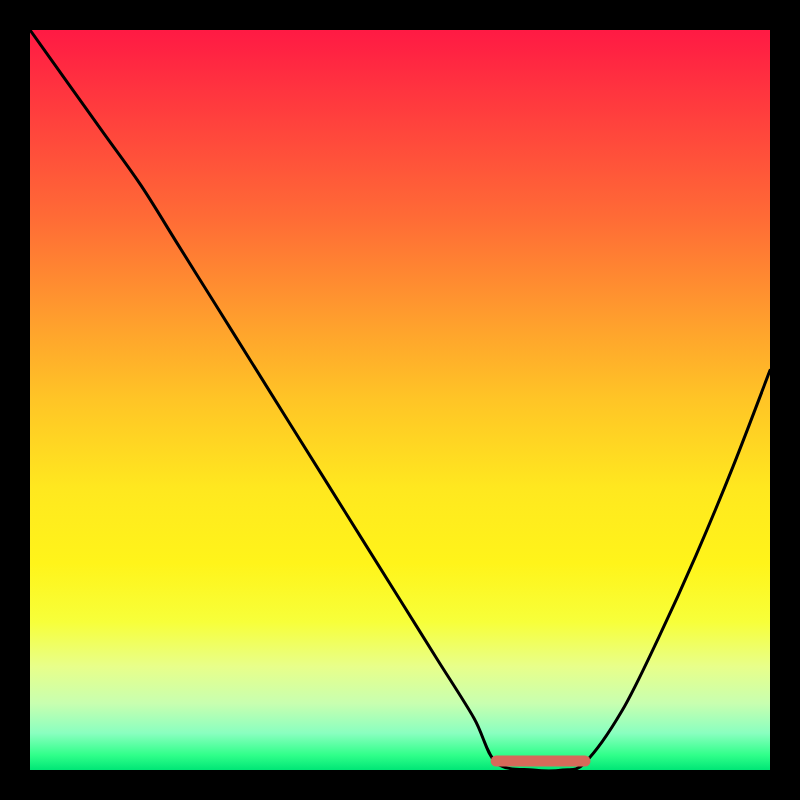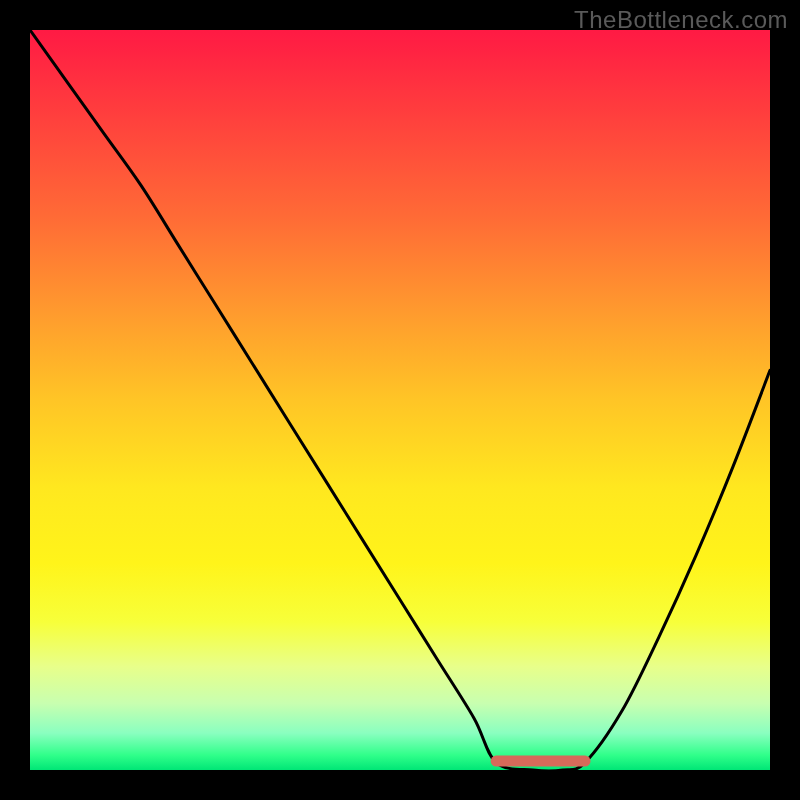--- a/index.html
+++ b/index.html
@@ -64,21 +64,20 @@
     left: 0;
     top: 0;
     width: 100%;
     height: 100%;
   }
 </style>
 </head>
 <body>
 
 <div class="frame">
-  <div class="watermark">TheBottleneck.com</div>
   <div class="plot-area">
     <div class="gradient"></div>
     <svg class="curves" viewBox="0 0 740 740" preserveAspectRatio="none">
       <path id="main-curve" fill="none" stroke="#000" stroke-width="3" stroke-linecap="round" stroke-linejoin="round" d="M 0 0 C 6.166666666666667 8.633333333333326, 24.666666666666664 34.53333333333329, 37 51.799999999999955 C 49.333333333333336 69.06666666666662, 61.666666666666664 86.33333333333336, 74 103.60000000000002 C 86.33333333333333 120.86666666666669, 98.66666666666667 136.89999999999998, 111 155.39999999999998 C 123.33333333333333 173.89999999999998, 135.66666666666666 194.86666666666667, 148 214.60000000000002 C 160.33333333333334 234.33333333333337, 172.66666666666666 254.0666666666667, 185 273.8 C 197.33333333333334 293.5333333333333, 209.66666666666666 313.2666666666666, 222 332.99999999999994 C 234.33333333333334 352.7333333333333, 246.66666666666666 372.4666666666667, 259 392.20000000000005 C 271.3333333333333 411.9333333333334, 283.6666666666667 431.66666666666663, 296 451.4 C 308.3333333333333 471.1333333333333, 320.6666666666667 490.8666666666667, 333 510.6 C 345.3333333333333 530.3333333333334, 357.66666666666663 550.0666666666666, 370 569.8 C 382.33333333333337 589.5333333333333, 394.66666666666674 609.2666666666667, 407.00000000000006 629 C 419.33333333333337 648.7333333333333, 434.1333333333333 670.9333333333334, 444 688.2 C 453.8666666666667 705.4666666666667, 456.3333333333333 723.9666666666667, 466.2 732.6 C 476.06666666666666 741.2333333333333, 492.1 738.7666666666667, 503.20000000000005 740 C 514.3000000000001 741.2333333333333, 524.1666666666666 741.2333333333333, 532.8 740 C 541.4333333333333 738.7666666666667, 545.1333333333333 742.4666666666667, 555 732.6 C 564.8666666666667 722.7333333333333, 579.6666666666666 701.7666666666667, 592 680.8 C 604.3333333333334 659.8333333333333, 616.6666666666666 632.6999999999999, 629 606.8 C 641.3333333333334 580.9, 653.6666666666666 553.7666666666667, 666 525.4 C 678.3333333333334 497.0333333333333, 690.6666666666666 467.43333333333334, 703 436.6 C 715.3333333333334 405.7666666666667, 733.8333333333334 356.43333333333334, 740 340.4"></path>
       <path id="trough-marker" fill="none" stroke="#d66a5a" stroke-width="11" stroke-linecap="round" d="M 466.2 731.12 L 555 731.12"></path>
     </svg>
   </div>
 </div>
 
 </body></html>

